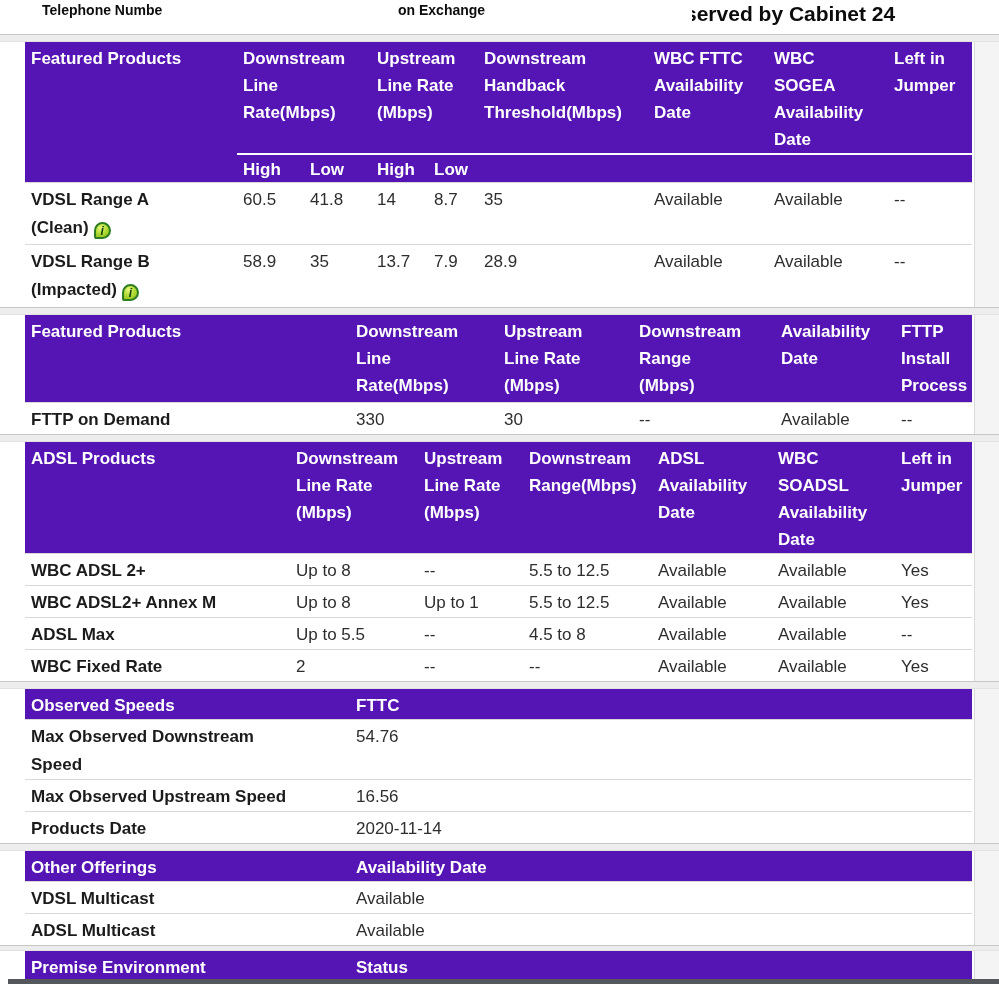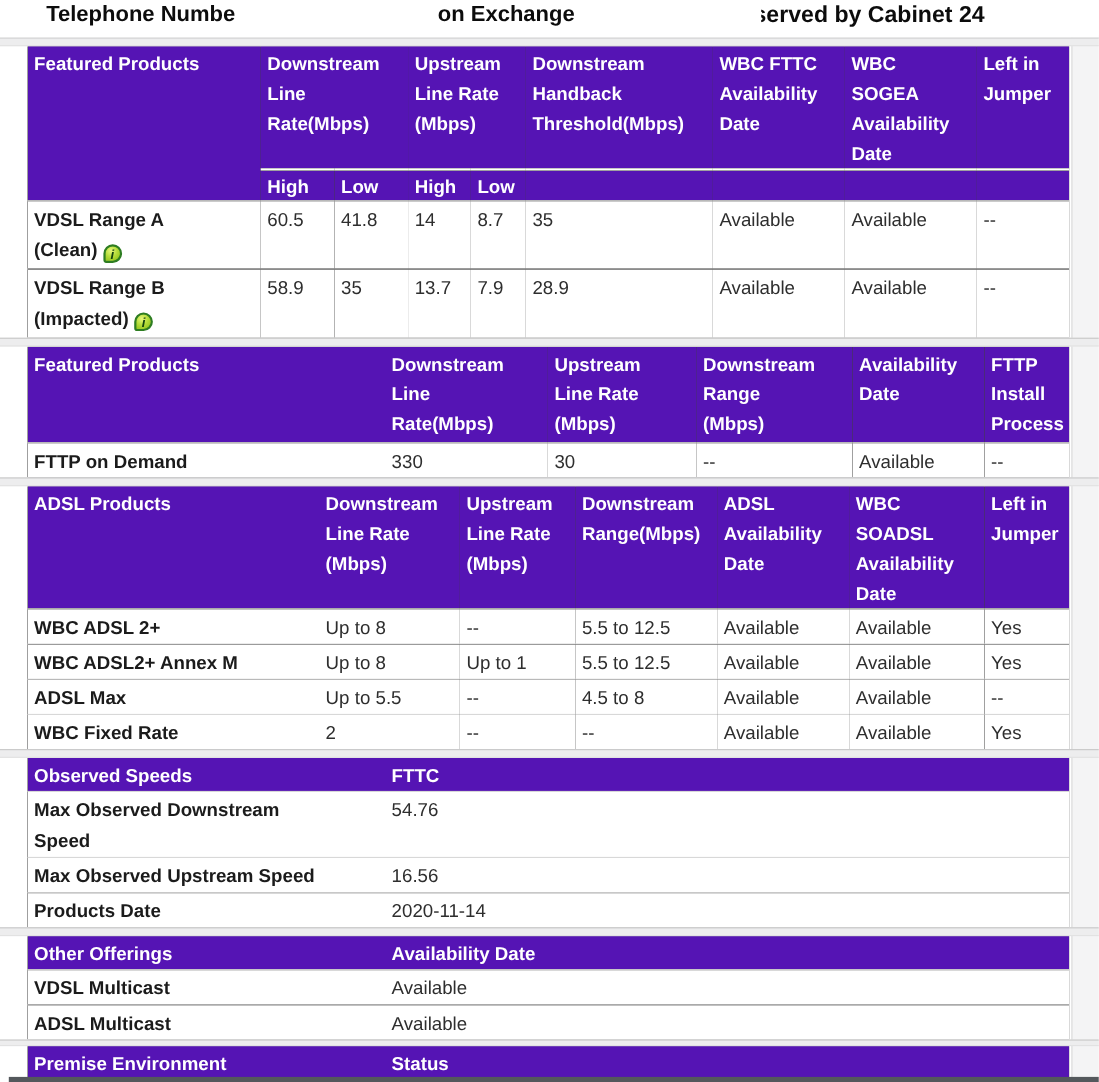--- a/index.html
+++ b/index.html
@@ -7,33 +7,33 @@
   .page {
     position:relative; width:999px; height:984px; overflow:hidden;
     background:#ffffff; font-family:"Liberation Sans", sans-serif;
   }
   .gutter {
     position:absolute; left:974px; top:32px; width:25px; height:952px;
     background:#f4f4f5; border-left:1px solid #dadada;
   }
   .title-row { position:relative; height:34px; background:#fff; z-index:3; }
   .frag {
-    position:absolute; top:2px; font-size:20px; font-weight:bold;
+    position:absolute; top:2px; font-size:14px; font-weight:bold;
     color:#0c0c0c; white-space:nowrap;
   }
   .frag-clip { position:absolute; top:2px; overflow:hidden; width:270px; }
   .frag-clip span { display:inline-block; margin-left:-7px; font-size:21px; font-weight:bold; color:#0c0c0c; white-space:nowrap; }
   .band {
     position:relative; height:8px; background:#ededee;
     border-top:1px solid #c7c7c7; border-bottom:1px solid #e2e2e2; z-index:2;
   }
   .band.thin { height:6px; }
   table {
     position:relative; z-index:1; border-collapse:collapse; table-layout:fixed;
-    width:947px; margin-left:25px; background:#404040;
+    width:947px; margin-left:25px; background:#8b5cf6;
   }
   th, td { text-align:left; vertical-align:top; padding:3px 6px 0 6px; overflow:hidden; }
   thead th {
     background:#5514b4; color:#ffffff; font-size:17px; font-weight:bold;
     line-height:27px; white-space:pre-line;
   }
   tr.sub th { border-top:2px solid #ffffff; line-height:24px; }
   tbody td {
     font-size:17px; font-weight:normal; line-height:28px; color:#2e2e2e;
     border-top:1px solid #d8d8d8; background:#fff;

